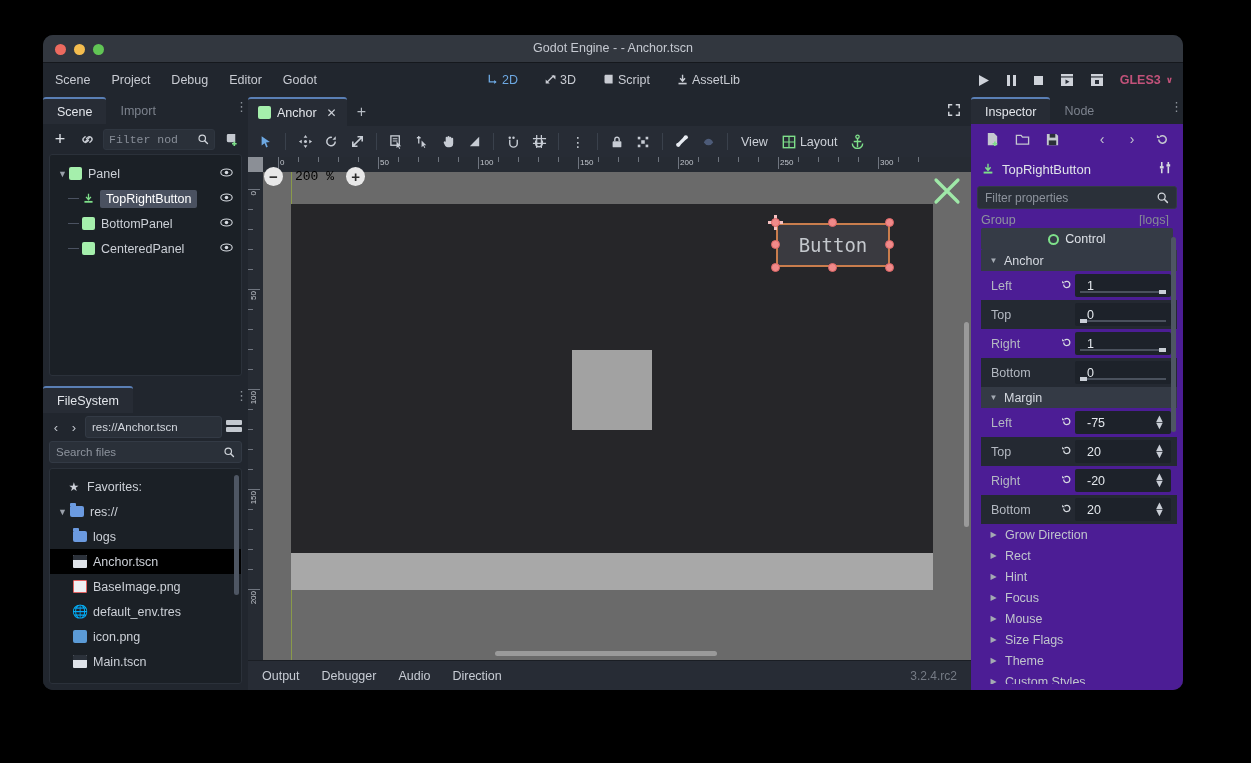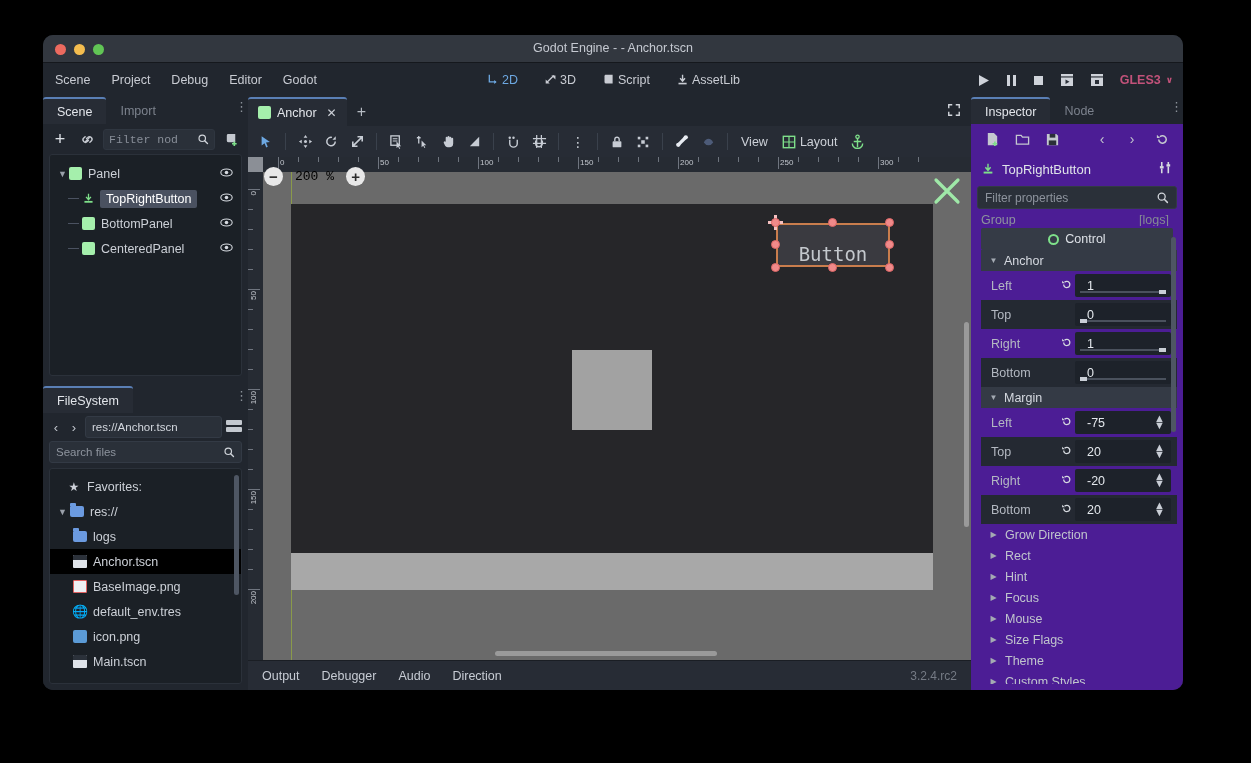--- a/index.html
+++ b/index.html
@@ -189,21 +189,21 @@
   #centered-panel { position: absolute; left: 281px; top: 146px; width: 80px; height: 80px;
                     background: #a2a2a2; }
   #red-line { position: absolute; left: 28px; top: 32px; width: 642px; height: 1px;
               background: #b66; }
   #green-line { position: absolute; left: 28px; top: 0; bottom: 0; width: 1px;
                 background: #8a9a4a; }
 
   #sel-node { position: absolute; left: 513px; top: 51px; width: 114px; height: 44px; }
   #sel-box { position: absolute; left: 0; top: 0; right: 0; bottom: 0;
              border: 2px solid #c97d4d; background: #3a3a40;
-             display: flex; align-items: flex-end; justify-content: center; }
+             display: flex; align-items: center; justify-content: center; }
   #sel-box span { color: #c4c8cd; font-size: 19px;
                   font-family: "DejaVu Sans Mono", monospace; }
   .hdl { position: absolute; width: 9px; height: 9px; border-radius: 50%;
          background: #f08a8a; border: 1px solid #d66; }
   .pivot { position: absolute; left: -8px; top: -8px; width: 15px; height: 15px; }
   .pivot:before, .pivot:after { content:''; position:absolute; background:#f5c0c0;}
   .pivot:before { left: 6px; top: 0; width: 3px; height: 15px; }
   .pivot:after { left: 0; top: 6px; width: 15px; height: 3px; }
 
   #anchor-gizmo { position: absolute; right: 10px; top: 5px; width: 28px; height: 28px; }

